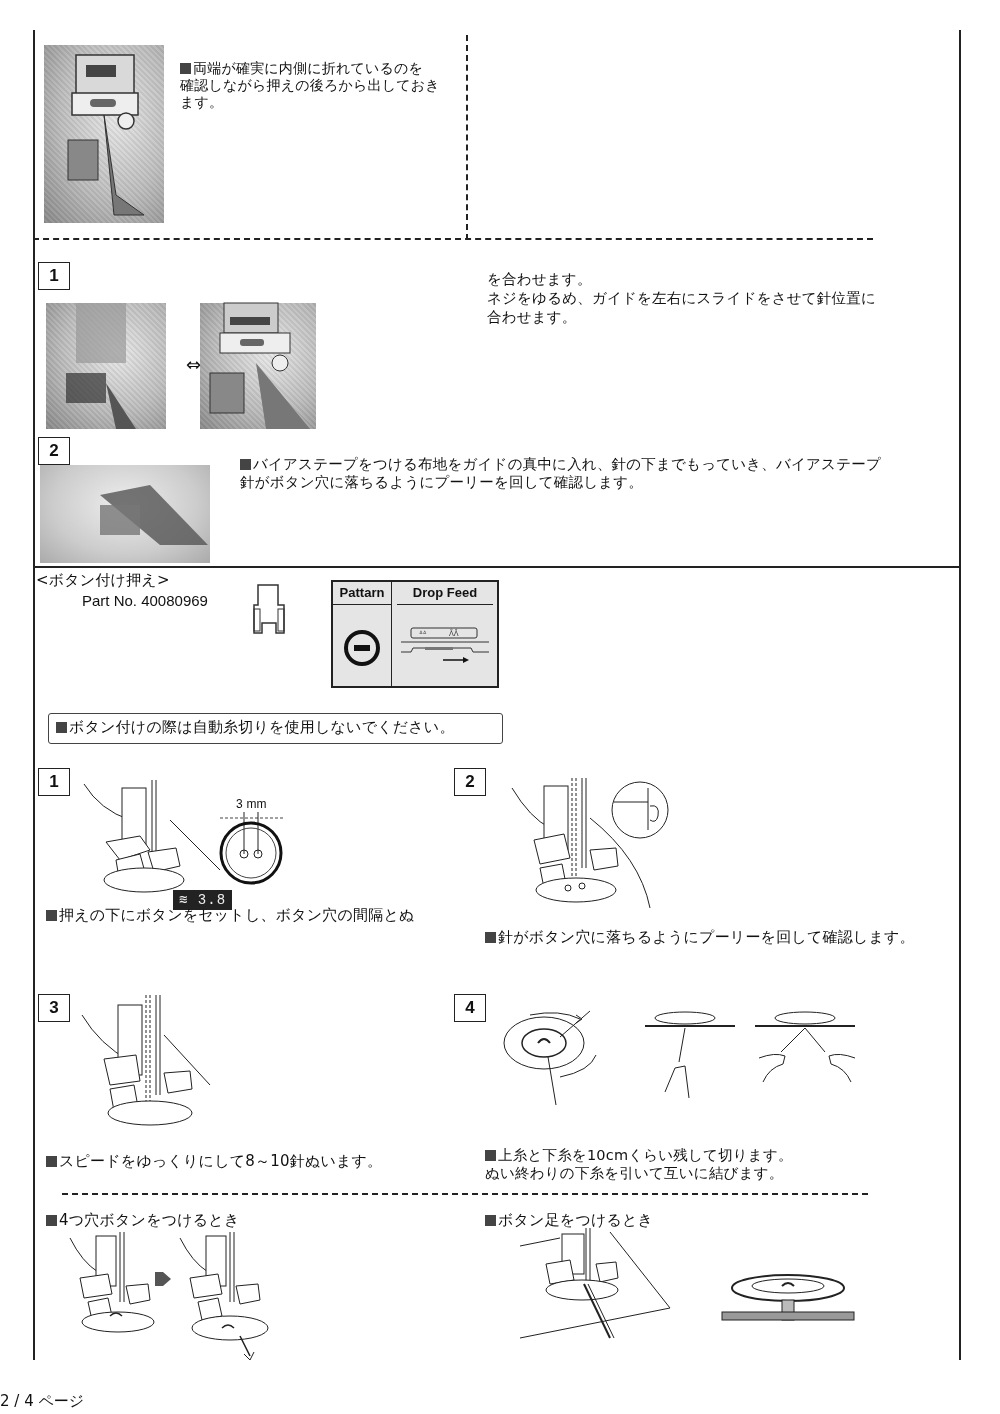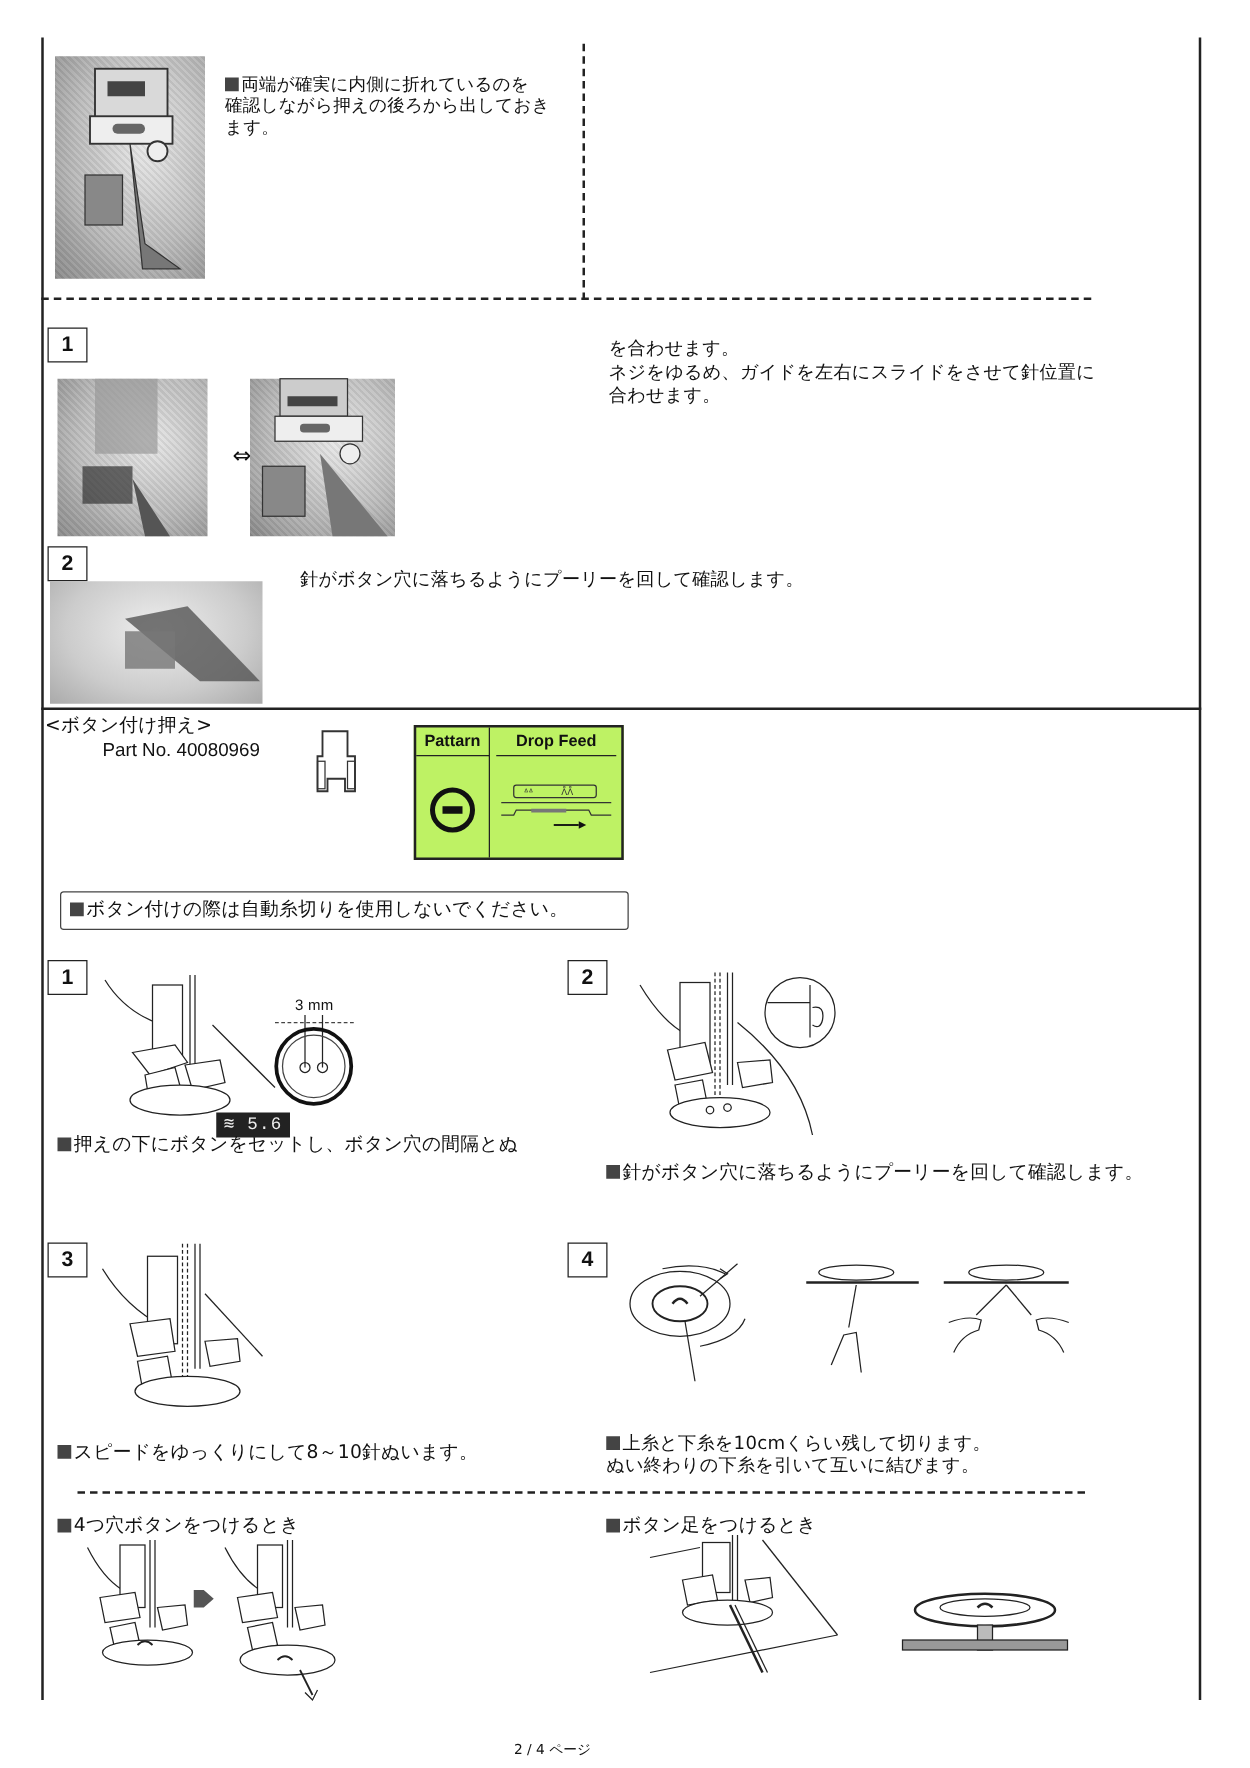--- a/index.html
+++ b/index.html
@@ -9,28 +9,28 @@
   .hline { position:absolute; height:0; border-top:2px solid #222; }
   .dash-h { position:absolute; height:0; border-top:2px dashed #222; }
   .dash-v { position:absolute; width:0; border-left:2px dashed #222; }
   .txt { position:absolute; font-size:14px; line-height:17px; white-space:nowrap; letter-spacing:0.2px; }
   .txt .bullet { display:inline-block; width:11px; height:11px; background:#444; margin-right:2px; vertical-align:-1px; }
   .stepbox { position:absolute; width:30px; height:26px; border:1.5px solid #222; background:#fff;
              font-size:17px; font-weight:bold; text-align:center; line-height:26px; font-family:"Liberation Sans", sans-serif; }
   .photo { position:absolute; background:
       repeating-linear-gradient(45deg, rgba(0,0,0,0.06) 0 2px, rgba(255,255,255,0.05) 2px 4px),
       radial-gradient(ellipse at 60% 40%, #e8e8e8 0%, #bdbdbd 55%, #8a8a8a 100%); }
-  .pattern-table { position:absolute; border:2px solid #222; background:#bef264; }
+  .pattern-table { position:absolute; border:2px solid #222; background:#e5e5e5; }
   .pattern-table .hdr { position:absolute; top:0; height:22px; border-bottom:1.5px solid #222;
        font-family:"Liberation Sans", sans-serif; font-size:13px; font-weight:bold; text-align:center; line-height:22px; }
   .notice-box { position:absolute; border:1.5px solid #444; border-radius:3px; background:#fff; }
   .stitch-badge { position:absolute; background:#222; color:#eee; font-family:"Liberation Mono", monospace;
        font-size:14px; line-height:20px; padding:0 6px; letter-spacing:1px; }
   .part-no { position:absolute; font-family:"Liberation Sans", sans-serif; font-size:15px; }
-  .footer { position:absolute; font-size:11px; left:0; width:884px; text-align:center; }
+  .footer { position:absolute; font-size:15px; left:0; width:884px; text-align:left; }
   svg { position:absolute; overflow:visible; }
 </style>
 </head>
 <body>
 
 <div class="vline" style="left:33px; top:30px; height:1330px;"></div>
 <div class="vline" style="left:959px; top:30px; height:1330px;"></div>
 <div class="dash-v" style="left:466px; top:35px; height:205px;"></div>
 <div class="dash-h" style="left:33px; top:238px; width:840px;"></div>
 <div class="hline" style="left:33px; top:566px; width:928px;"></div>
@@ -75,20 +75,21 @@
   <div>合わせます。</div>
 </div>
 
 <div class="stepbox" style="left:38px; top:437px;">2</div>
 <div class="photo" style="left:40px; top:465px; width:170px; height:98px; background:radial-gradient(ellipse at 50% 40%, #eee 0%, #ccc 60%, #aaa 100%);"></div>
 <svg style="left:40px; top:465px;" width="170" height="98">
   <path d="M60 30 L110 20 L168 80 L120 80 Z" fill="#555" opacity="0.8"></path>
   <rect x="60" y="40" width="40" height="30" fill="#777" opacity="0.8"></rect>
 </svg>
 <div class="txt" style="left:240px; top:455px; font-size:14.5px; line-height:18px;">
+  <div><span class="bullet"></span><span>バイアステープをつける布地をガイドの真中に入れ、針の下までもっていき、バイアステープ</span></div>
   <div>針がボタン穴に落ちるようにプーリーを回して確認します。</div>
 </div>
 
 <div class="txt" style="left:36px; top:572px; font-size:15px;">&lt;ボタン付け押え&gt;</div>
 <div class="part-no" style="left:82px; top:592px;">Part No. 40080969</div>
 <svg style="left:244px; top:583px;" width="50" height="60">
   <path d="M14 2 L34 2 L34 22 L40 22 L40 50 L32 50 L32 40 L18 40 L18 50 L10 50 L10 22 L14 22 Z" fill="#fff" stroke="#333" stroke-width="1.5"></path>
   <rect x="10" y="26" width="6" height="22" fill="none" stroke="#333"></rect>
   <rect x="34" y="26" width="6" height="22" fill="none" stroke="#333"></rect>
 </svg>
@@ -134,21 +135,21 @@
 <svg style="left:218px; top:808px;" width="70" height="90">
   <line x1="2" y1="10" x2="66" y2="10" stroke="#444" stroke-width="1" stroke-dasharray="3,2"></line>
   <line x1="26" y1="4" x2="26" y2="46" stroke="#222" stroke-width="1"></line>
   <line x1="40" y1="4" x2="40" y2="46" stroke="#222" stroke-width="1"></line>
   <circle cx="33" cy="45" r="30" fill="none" stroke="#111" stroke-width="3"></circle>
   <circle cx="33" cy="45" r="25" fill="none" stroke="#444" stroke-width="1"></circle>
   <circle cx="26" cy="46" r="4" fill="none" stroke="#222"></circle>
   <circle cx="40" cy="46" r="4" fill="none" stroke="#222"></circle>
 </svg>
 <div class="stitch-badge" style="left:173px; top:890px;">
-  <span>≋ </span><span>5.6</span>
+  <span>≋ </span><span>3.8</span>
 </div>
 <div class="txt" style="left:46px; top:907px; font-size:15px;">
   <span class="bullet"></span><span>押えの下にボタンをセットし、ボタン穴の間隔とぬ</span>
 </div>
 
 <div class="stepbox" style="left:454px; top:768px;">2</div>
 <svg style="left:510px; top:778px;" width="160" height="130">
   <path d="M2 10 Q20 40 40 50" fill="none" stroke="#222" stroke-width="1"></path>
   <rect x="34" y="8" width="24" height="64" fill="#fff" stroke="#222"></rect>
   <line x1="62" y1="0" x2="62" y2="100" stroke="#222" stroke-dasharray="3,2"></line>

